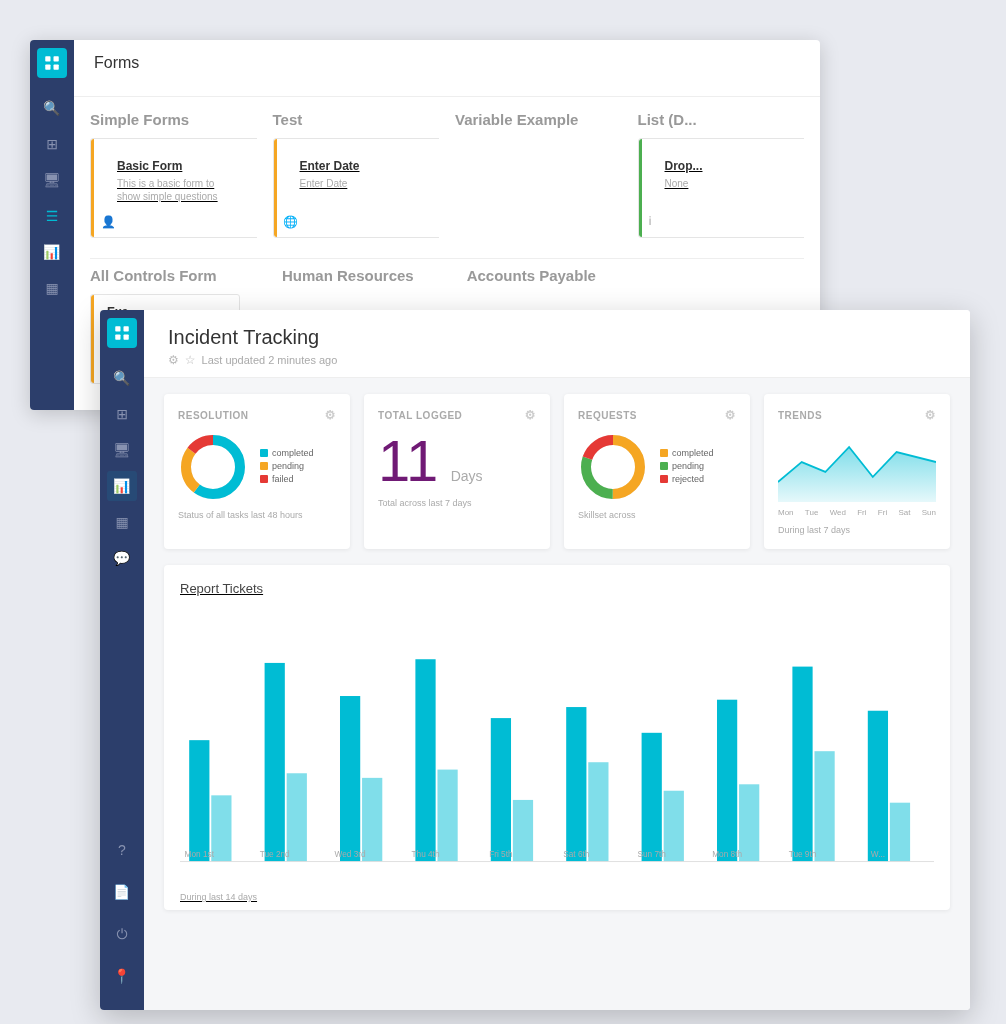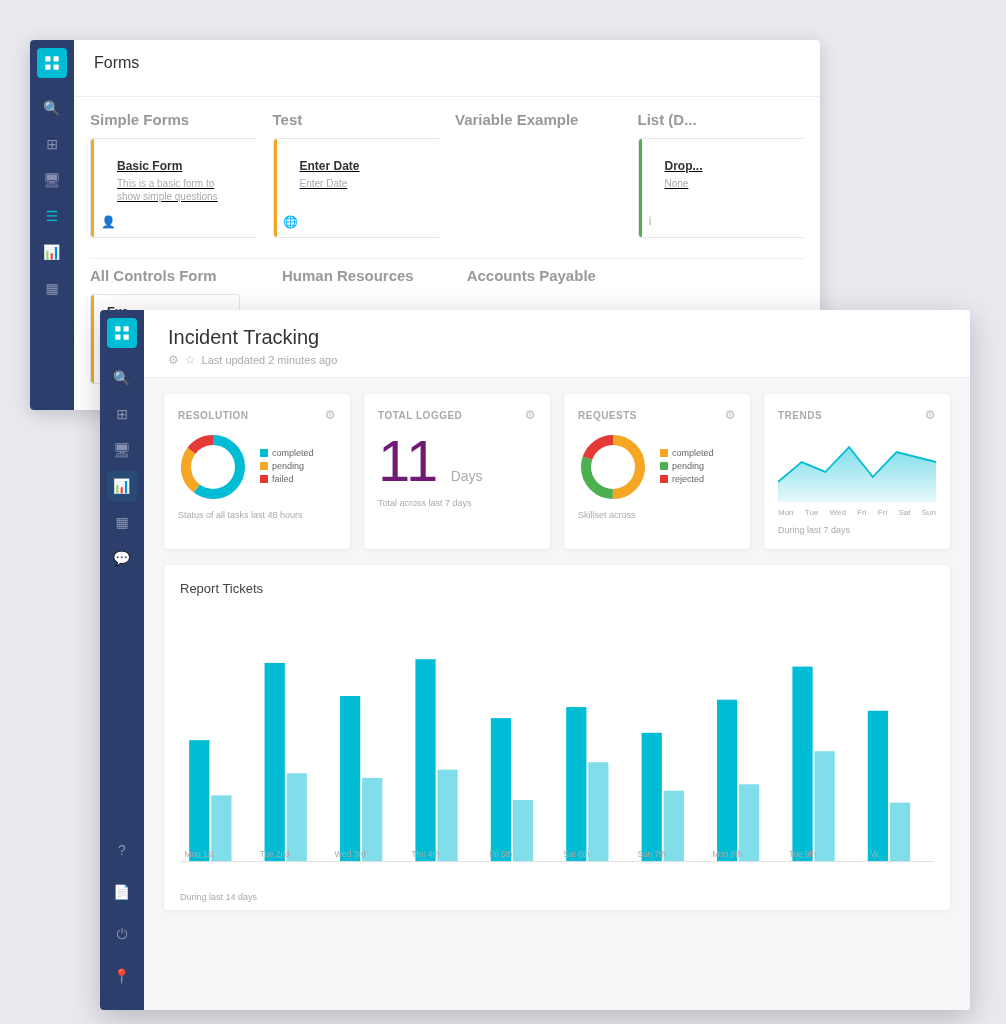--- a/index.html
+++ b/index.html
@@ -368,20 +368,21 @@
       width: 100%;
       height: 70px;
     }
 
     
     .report-section {
       background: #fff;
       border-radius: 4px;
       padding: 16px 16px 8px;
       box-shadow: 0 1px 4px rgba(0,0,0,0.07);
+      text-decoration: underline;
     }
 
     .report-title {
       font-size: 13px;
       color: #444;
       font-weight: 500;
       margin-bottom: 16px;
     }
 
     .bar-chart-wrap {

